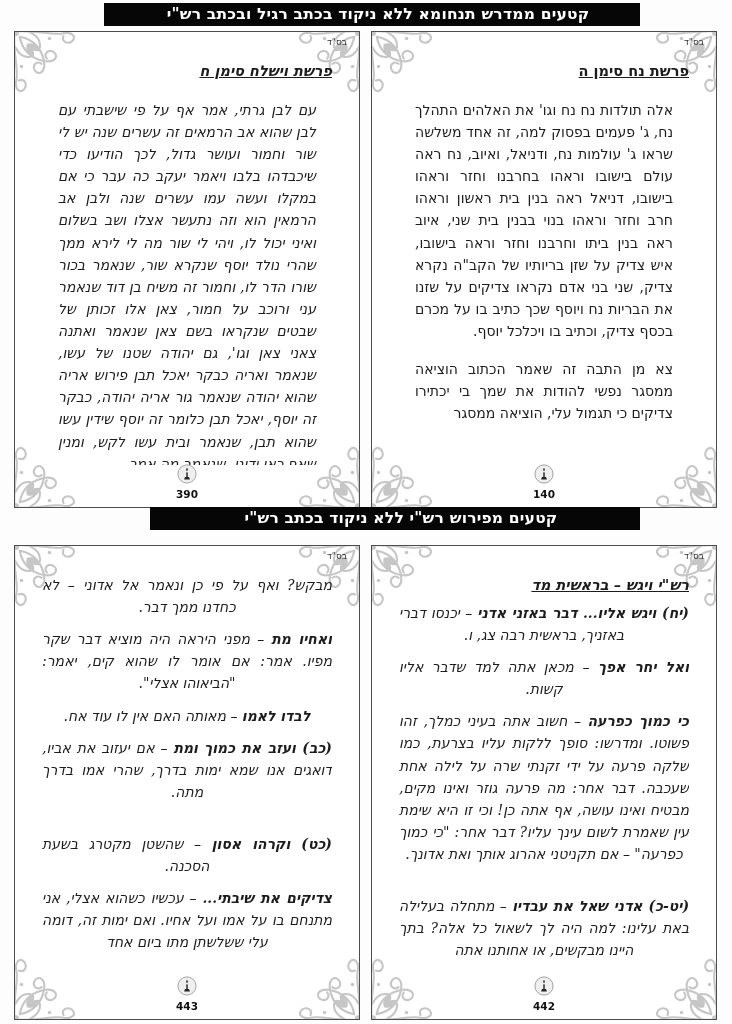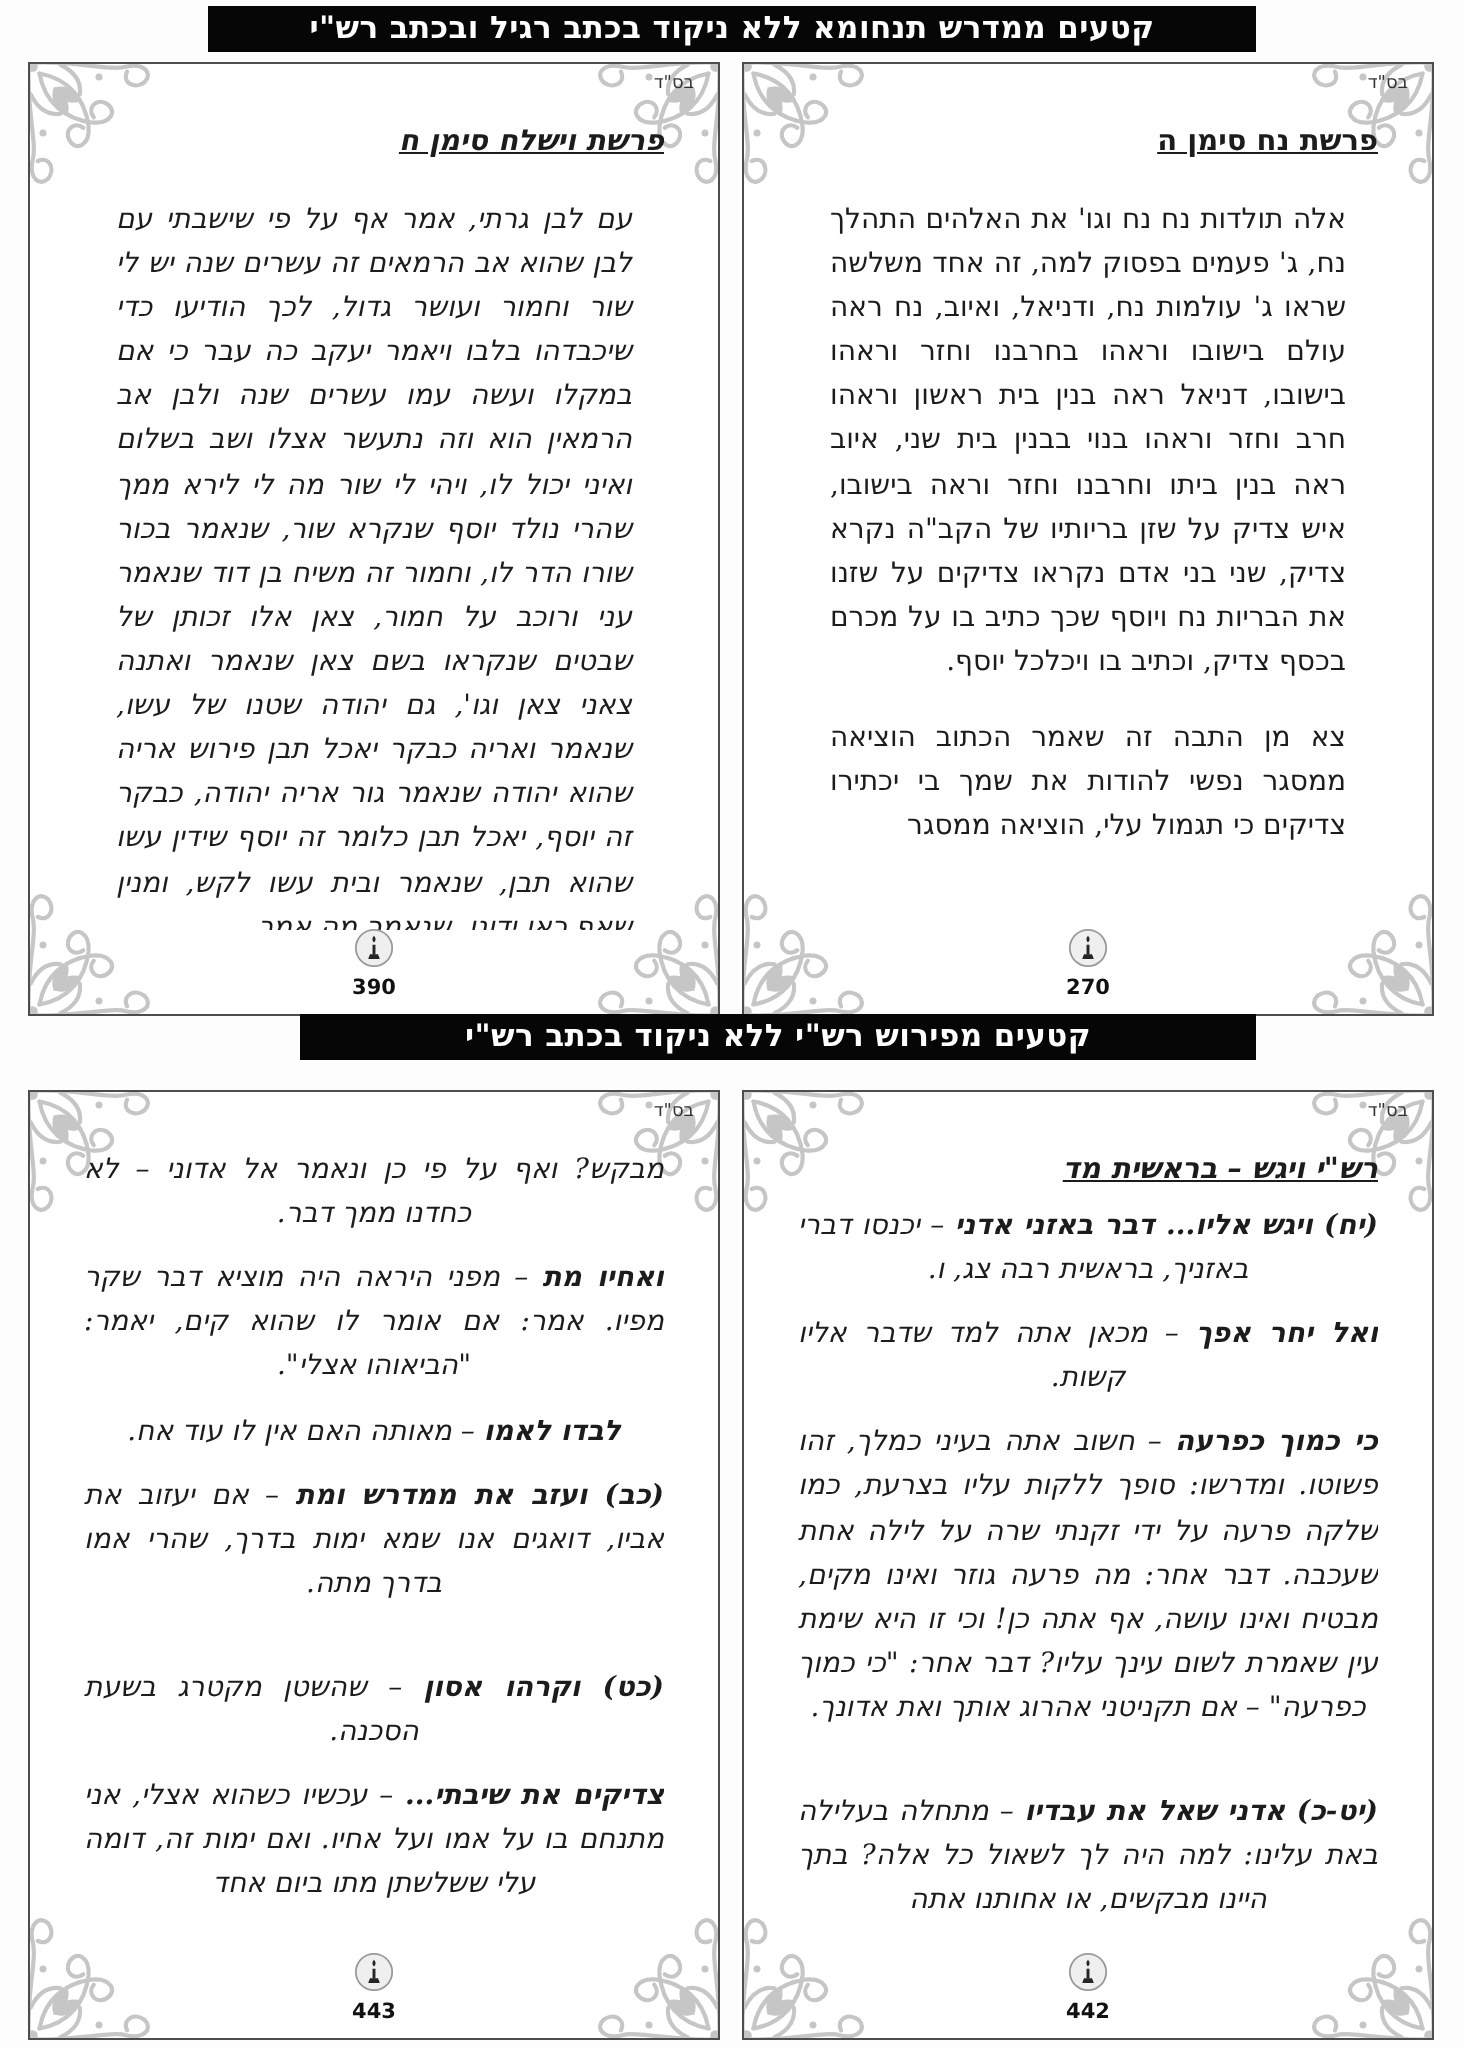--- a/index.html
+++ b/index.html
@@ -3,21 +3,21 @@
 <meta charset="utf-8">
 <style>
   html,body{margin:0;padding:0;}
   body{
     width:732px;height:1024px;position:relative;background:#fdfdfd;
     font-family:"DejaVu Serif","DejaVu Sans",serif;color:#1c1c1c;overflow:hidden;
   }
   .banner{
     position:absolute;background:#060606;color:#ffffff;text-align:center;
     font-family:"DejaVu Sans","Liberation Sans",sans-serif;font-weight:bold;
-    font-size:15.5px;line-height:23px;height:23px;direction:rtl;letter-spacing:.2px;
+    font-size:15.5px;line-height:23px;height:23px;direction:rtl;letter-spacing:.2px;padding-left:12px;
   }
   #banner-top{left:104px;width:524px;top:3px;}
   #banner-bottom{left:150px;width:478px;top:507px;}
   .page{
     position:absolute;width:346px;height:477px;background:#ffffff;
     border:1.5px solid #4d4d4d;box-sizing:border-box;overflow:hidden;
   }
   #page-tr{left:371px;top:31px;}
   #page-tl{left:14px;top:31px;}
   #page-br{left:371px;top:545px;height:475px;}
@@ -146,21 +146,21 @@
   </div>
   <div class="footer">
     <span class="logo">
         <svg viewBox="0 0 22 22">
           <circle cx="11" cy="11" r="10" fill="#efefef" stroke="#9a9a9a" stroke-width="1"></circle>
           <path d="M7.8 17 h6.4 l-1 -2.6 h-4.4 z" fill="#262626"></path>
           <rect x="10.2" y="9.2" width="1.6" height="5.4" fill="#262626"></rect>
           <path d="M11 4.2 c1.2 1.4 1.2 2.6 0 3.8 c-1.2 -1.2 -1.2 -2.4 0 -3.8 z" fill="#262626"></path>
         </svg>
       </span>
-    <span class="pagenum">270</span>
+    <span class="pagenum">140</span>
   </div>
 </div>
 
 <div id="page-tl" class="page">
   <div class="corner c-tl">
       <svg viewBox="0 0 80 80">
         <g fill="none" stroke="currentColor" stroke-width="2.4" stroke-linecap="round">
           <path d="M4 4 C 28 2, 50 9, 60 6 C 70 4, 75 10, 70 15 C 65 19, 57 16, 60 9"></path>
           <path d="M4 4 C 2 28, 9 50, 6 60 C 4 70, 10 75, 15 70 C 19 65, 16 57, 9 60"></path>
           <path d="M10 10 C 27 13, 36 25, 38 40 C 39 51, 31 55, 27 48 C 24 42, 30 37, 35 41"></path>
@@ -427,21 +427,21 @@
           <circle cx="44" cy="12" r="2"></circle>
           <circle cx="12" cy="44" r="2"></circle>
         </g>
       </svg>
     </div>
   <div class="bsd">בס"ד</div>
   <div class="content rashi">
     <p class="rpara"><span class="lead"></span><span>מבקש? ואף על פי כן ונאמר אל אדוני – לא כחדנו ממך דבר.</span></p>
     <p class="rpara"><span class="lead">ואחיו מת</span> <span>– מפני היראה היה מוציא דבר שקר מפיו. אמר: אם אומר לו שהוא קים, יאמר: "הביאוהו אצלי".</span></p>
     <p class="rpara"><span class="lead">לבדו לאמו</span> <span>– מאותה האם אין לו עוד אח.</span></p>
-    <p class="rpara"><span class="lead">(כב) ועזב את ממדרש ומת</span> <span>– אם יעזוב את אביו, דואגים אנו שמא ימות בדרך, שהרי אמו בדרך מתה.</span></p>
+    <p class="rpara"><span class="lead">(כב) ועזב את כמוך ומת</span> <span>– אם יעזוב את אביו, דואגים אנו שמא ימות בדרך, שהרי אמו בדרך מתה.</span></p>
     <p class="rpara gap"><span class="lead">(כט) וקרהו אסון</span> <span>– שהשטן מקטרג בשעת הסכנה.</span></p>
     <p class="rpara"><span class="lead">צדיקים את שיבתי...</span> <span>– עכשיו כשהוא אצלי, אני מתנחם בו על אמו ועל אחיו. ואם ימות זה, דומה עלי ששלשתן מתו ביום אחד</span></p>
   </div>
   <div class="footer">
     <span class="logo">
         <svg viewBox="0 0 22 22">
           <circle cx="11" cy="11" r="10" fill="#efefef" stroke="#9a9a9a" stroke-width="1"></circle>
           <path d="M7.8 17 h6.4 l-1 -2.6 h-4.4 z" fill="#262626"></path>
           <rect x="10.2" y="9.2" width="1.6" height="5.4" fill="#262626"></rect>
           <path d="M11 4.2 c1.2 1.4 1.2 2.6 0 3.8 c-1.2 -1.2 -1.2 -2.4 0 -3.8 z" fill="#262626"></path>

